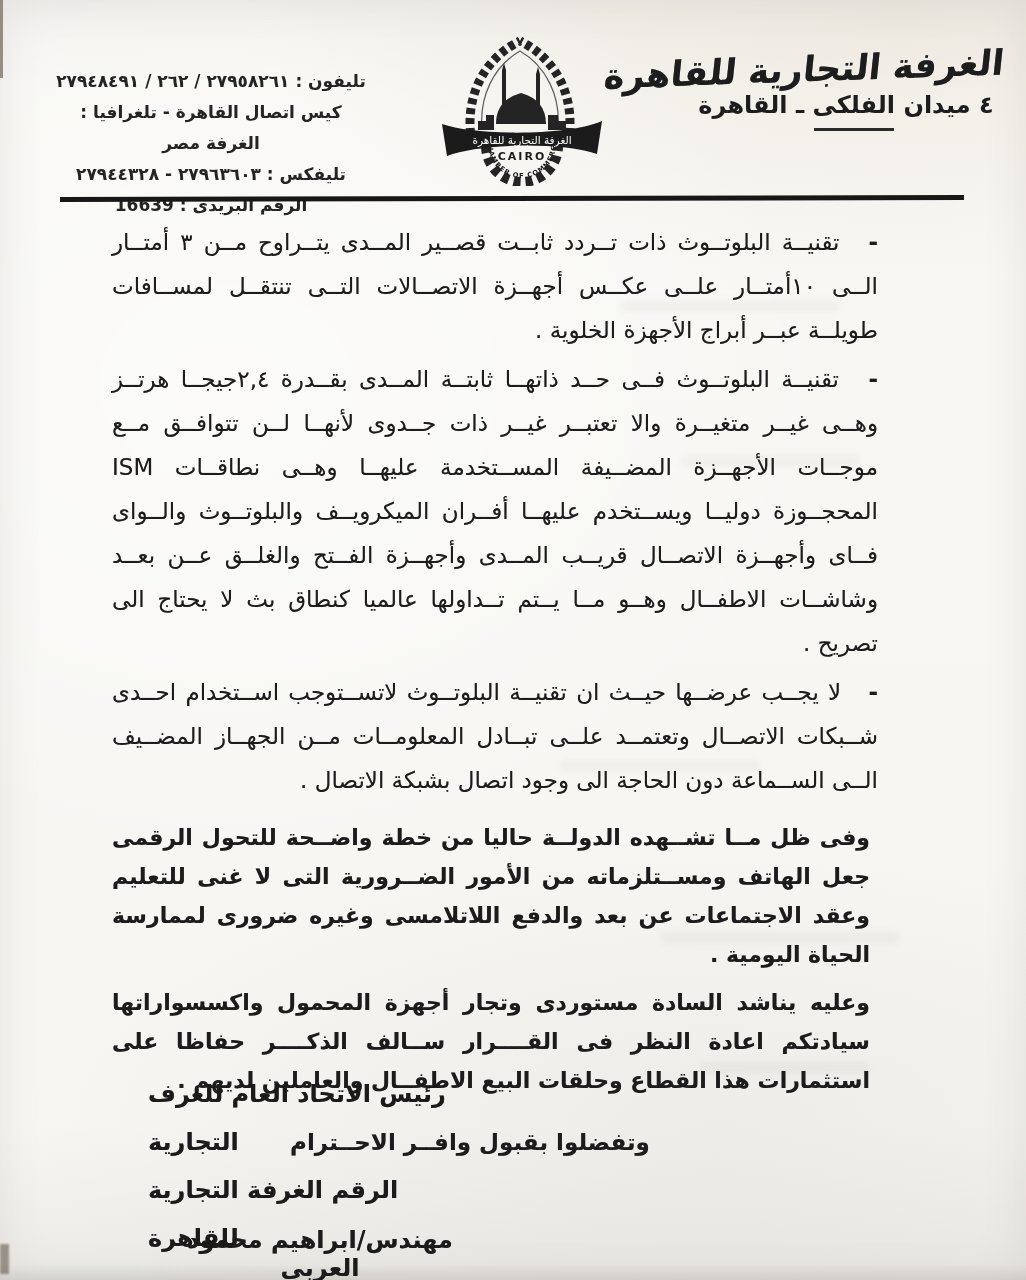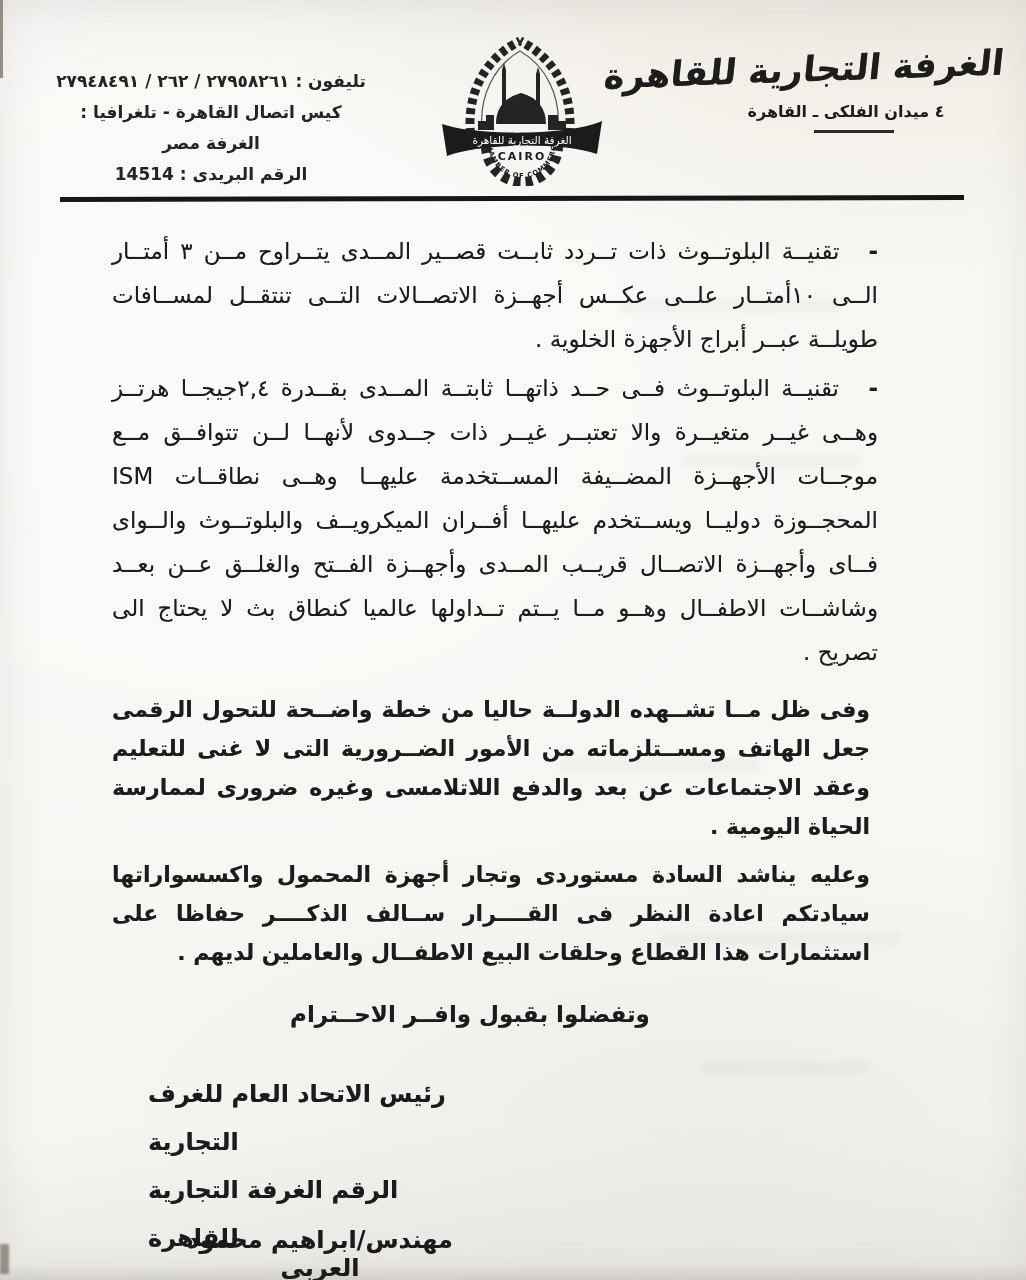--- a/index.html
+++ b/index.html
@@ -31,29 +31,29 @@
   }
   .masthead {
     position:absolute; right:22px; top:48px; width:316px;
     direction:rtl; text-align:center; color:#1d1d1d;
   }
   .masthead .title {
     font-size:35px; font-weight:bold; white-space:nowrap;
     transform:rotate(-2deg) skewX(-8deg);
     text-shadow:0 0 .5px rgba(0,0,0,.5);
   }
-  .masthead .addr { margin-top:14px; font-size:16px; font-weight:bold; }
+  .masthead .addr { margin-top:3px; font-size:24px; font-weight:bold; }
   .masthead .underline { width:80px; height:3px; background:#2b2b2b; margin:9px auto 0; transform:translateX(8px); }
   .emblem { position:absolute; left:430px; top:24px; }
 
   .rule { position:absolute; left:60px; right:62px; top:196px; height:5px; background:#171717; transform:rotate(-0.12deg); }
 
   
   .body-text {
-    position:absolute; top:229px; left:112px; right:148px;
+    position:absolute; top:220px; left:112px; right:148px;
     direction:rtl; text-align:justify;
     font-size:23px; line-height:44px; color:#1c1c1c;
     text-shadow:0 0 .4px rgba(0,0,0,.35);
   }
   .bullet { margin:0 0 5px 0; }
   .bullet .marker { margin-left:18px; font-weight:bold; }
   .para-bold { font-weight:bold; font-size:22px; line-height:39px; margin:16px 8px 0 0; }
   .para-bold.second { margin-top:9px; }
   .closing {
     font-weight:bold; font-size:23px; line-height:40px; margin-top:22px;
@@ -85,21 +85,22 @@
   <div class="bottom-shade"></div>
   <div class="ghost" style="left:620px; top:300px; width:220px; height:12px;"></div>
   <div class="ghost" style="left:680px; top:455px; width:180px; height:12px;"></div>
   <div class="ghost" style="left:560px; top:760px; width:200px; height:12px;"></div>
   <div class="ghost" style="left:660px; top:932px; width:240px; height:12px;"></div>
   <div class="ghost" style="left:700px; top:1062px; width:170px; height:12px;"></div>
 
   <div class="contact">
     <div>تليفون : ٢٧٩٥٨٢٦١ / ٢٦٢ / ٢٧٩٤٨٤٩١</div>
     <div>كيس اتصال القاهرة - تلغرافيا : الغرفة مصر</div>
-    <div>الرقم البريدى : 14514</div>
+    <div>تليفكس : ٢٧٩٦٣٦٠٣ - ٢٧٩٤٤٣٢٨</div>
+    <div>الرقم البريدى : 16639</div>
   </div>
 
   <div class="emblem">
     <svg width="184" height="162" viewBox="0 0 184 162">
 
       <path d="M42,120 C33,72 55,34 90,17" fill="none" stroke="#242424" stroke-width="9" stroke-dasharray="6 4"></path>
       <path d="M138,120 C147,72 125,34 90,17" fill="none" stroke="#242424" stroke-width="9" stroke-dasharray="6 4"></path>
       <path d="M52,106 C49,72 64,42 90,27 C116,42 131,72 128,106" fill="none" stroke="#5a5a5a" stroke-width="1.2"></path>
 
       <path d="M72,98 L72,46 L74,39 L76,46 L76,98 Z" fill="#242424"></path>
@@ -132,20 +133,24 @@
 
   <div class="body-text">
     <p class="bullet">
       <span class="marker">-</span>
       <span>تقنيــة البلوتــوث ذات تــردد ثابــت قصــير المــدى يتــراوح مــن ٣ أمتــار الــى ١٠أمتــار علــى عكــس أجهــزة الاتصــالات التــى تنتقــل لمســافات طويلــة عبــر أبراج الأجهزة الخلوية .</span>
     </p>
     <p class="bullet">
       <span class="marker">-</span>
       <span>تقنيــة البلوتــوث فــى حــد ذاتهــا ثابتــة المــدى بقــدرة ٢,٤جيجــا هرتــز وهــى غيــر متغيــرة والا تعتبــر غيــر ذات جــدوى لأنهــا لــن تتوافــق مــع موجــات الأجهــزة المضــيفة المســتخدمة عليهــا وهــى نطاقــات ISM المحجــوزة دوليــا ويســتخدم عليهــا أفــران الميكرويــف والبلوتــوث والــواى فــاى وأجهــزة الاتصــال قريــب المــدى وأجهــزة الفــتح والغلــق عــن بعــد وشاشــات الاطفــال وهــو مــا يــتم تــداولها عالميا كنطاق بث لا يحتاج الى تصريح .</span>
     </p>
+    <p class="bullet">
+      <span class="marker">-</span>
+      <span>لا يجــب عرضــها حيــث ان تقنيــة البلوتــوث لاتســتوجب اســتخدام احــدى شــبكات الاتصــال وتعتمــد علــى تبــادل المعلومــات مــن الجهــاز المضــيف الــى الســماعة دون الحاجة الى وجود اتصال بشبكة الاتصال .</span>
+    </p>
     <p class="para-bold">وفى ظل مــا تشــهده الدولــة حاليا من خطة واضــحة للتحول الرقمى جعل الهاتف ومســتلزماته من الأمور الضــرورية التى لا غنى للتعليم وعقد الاجتماعات عن بعد والدفع اللاتلامسى وغيره ضرورى لممارسة الحياة اليومية .</p>
     <p class="para-bold second">وعليه يناشد السادة مستوردى وتجار أجهزة المحمول واكسسواراتها سيادتكم اعادة النظر فى القــــرار ســالف الذكــــر حفاظا على استثمارات هذا القطاع وحلقات البيع الاطفــال والعاملين لديهم .</p>
     <p class="closing">وتفضلوا بقبول وافــر الاحــترام</p>
   </div>
 
   <div class="signature">
     <div>رئيس الاتحاد العام للغرف التجارية</div>
     <div>الرقم الغرفة التجارية للقاهرة</div>
   </div>
   <div class="signatory">مهندس/ابراهيم محمود العربى</div>

